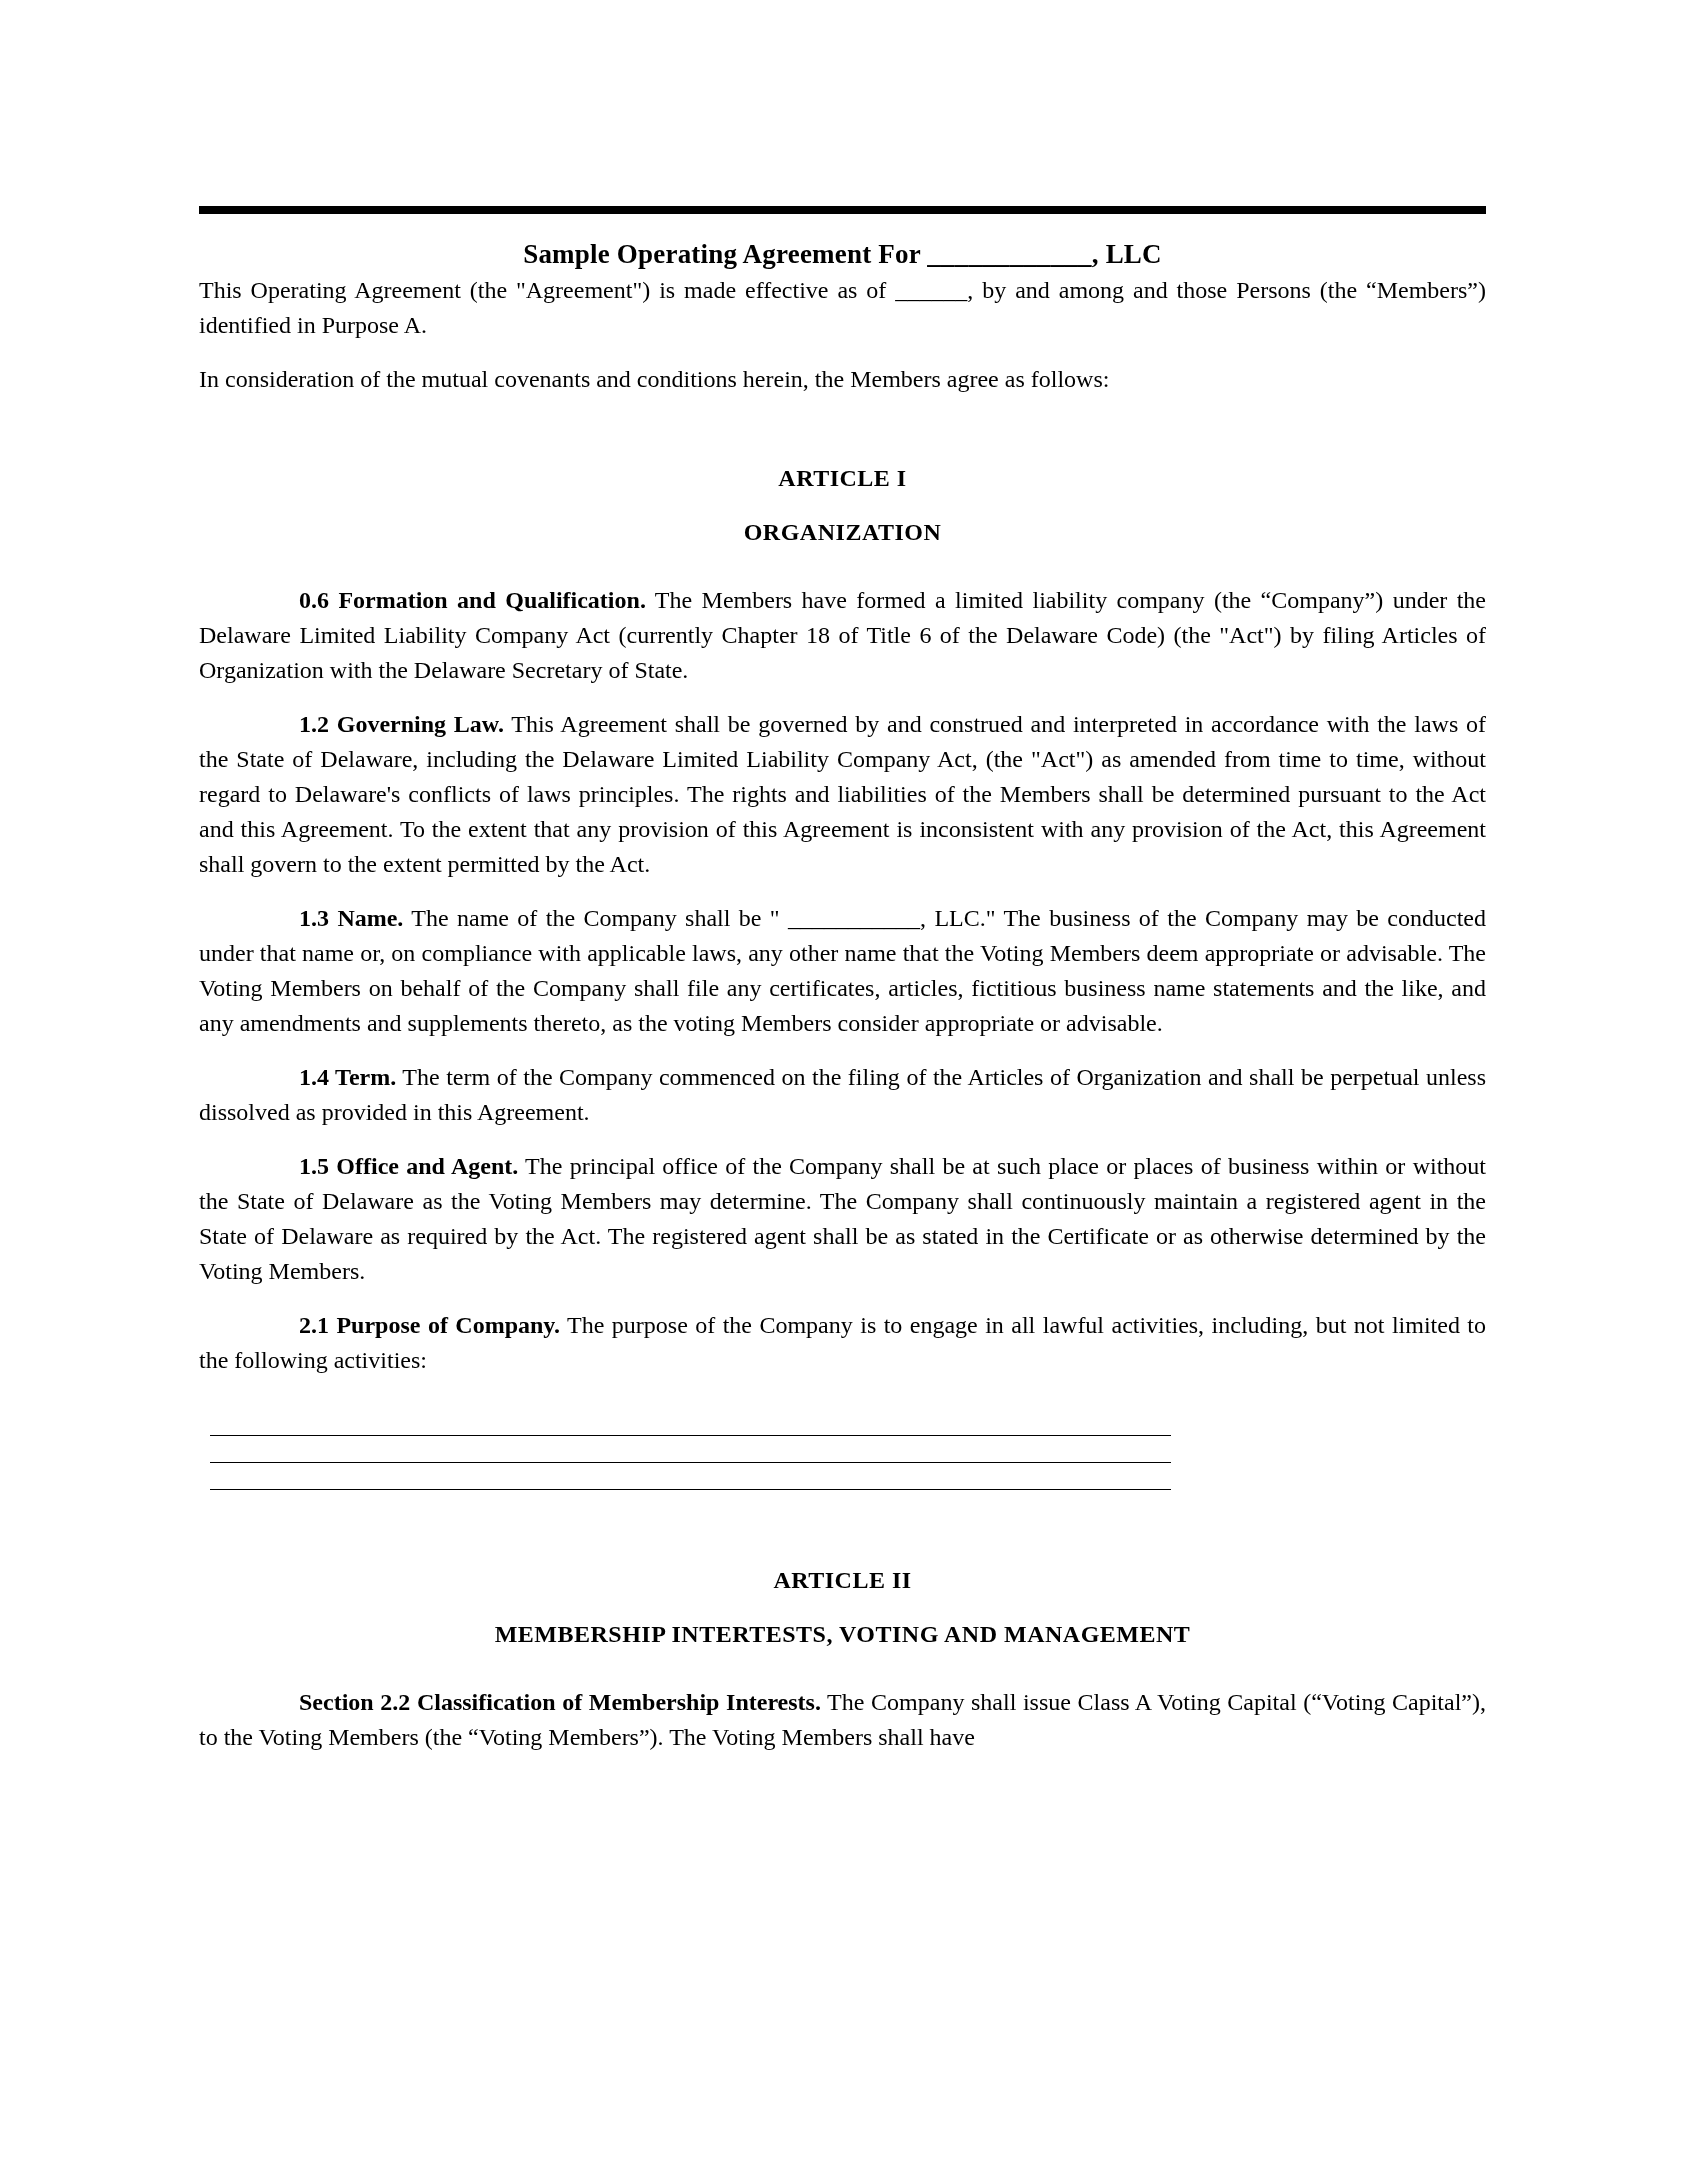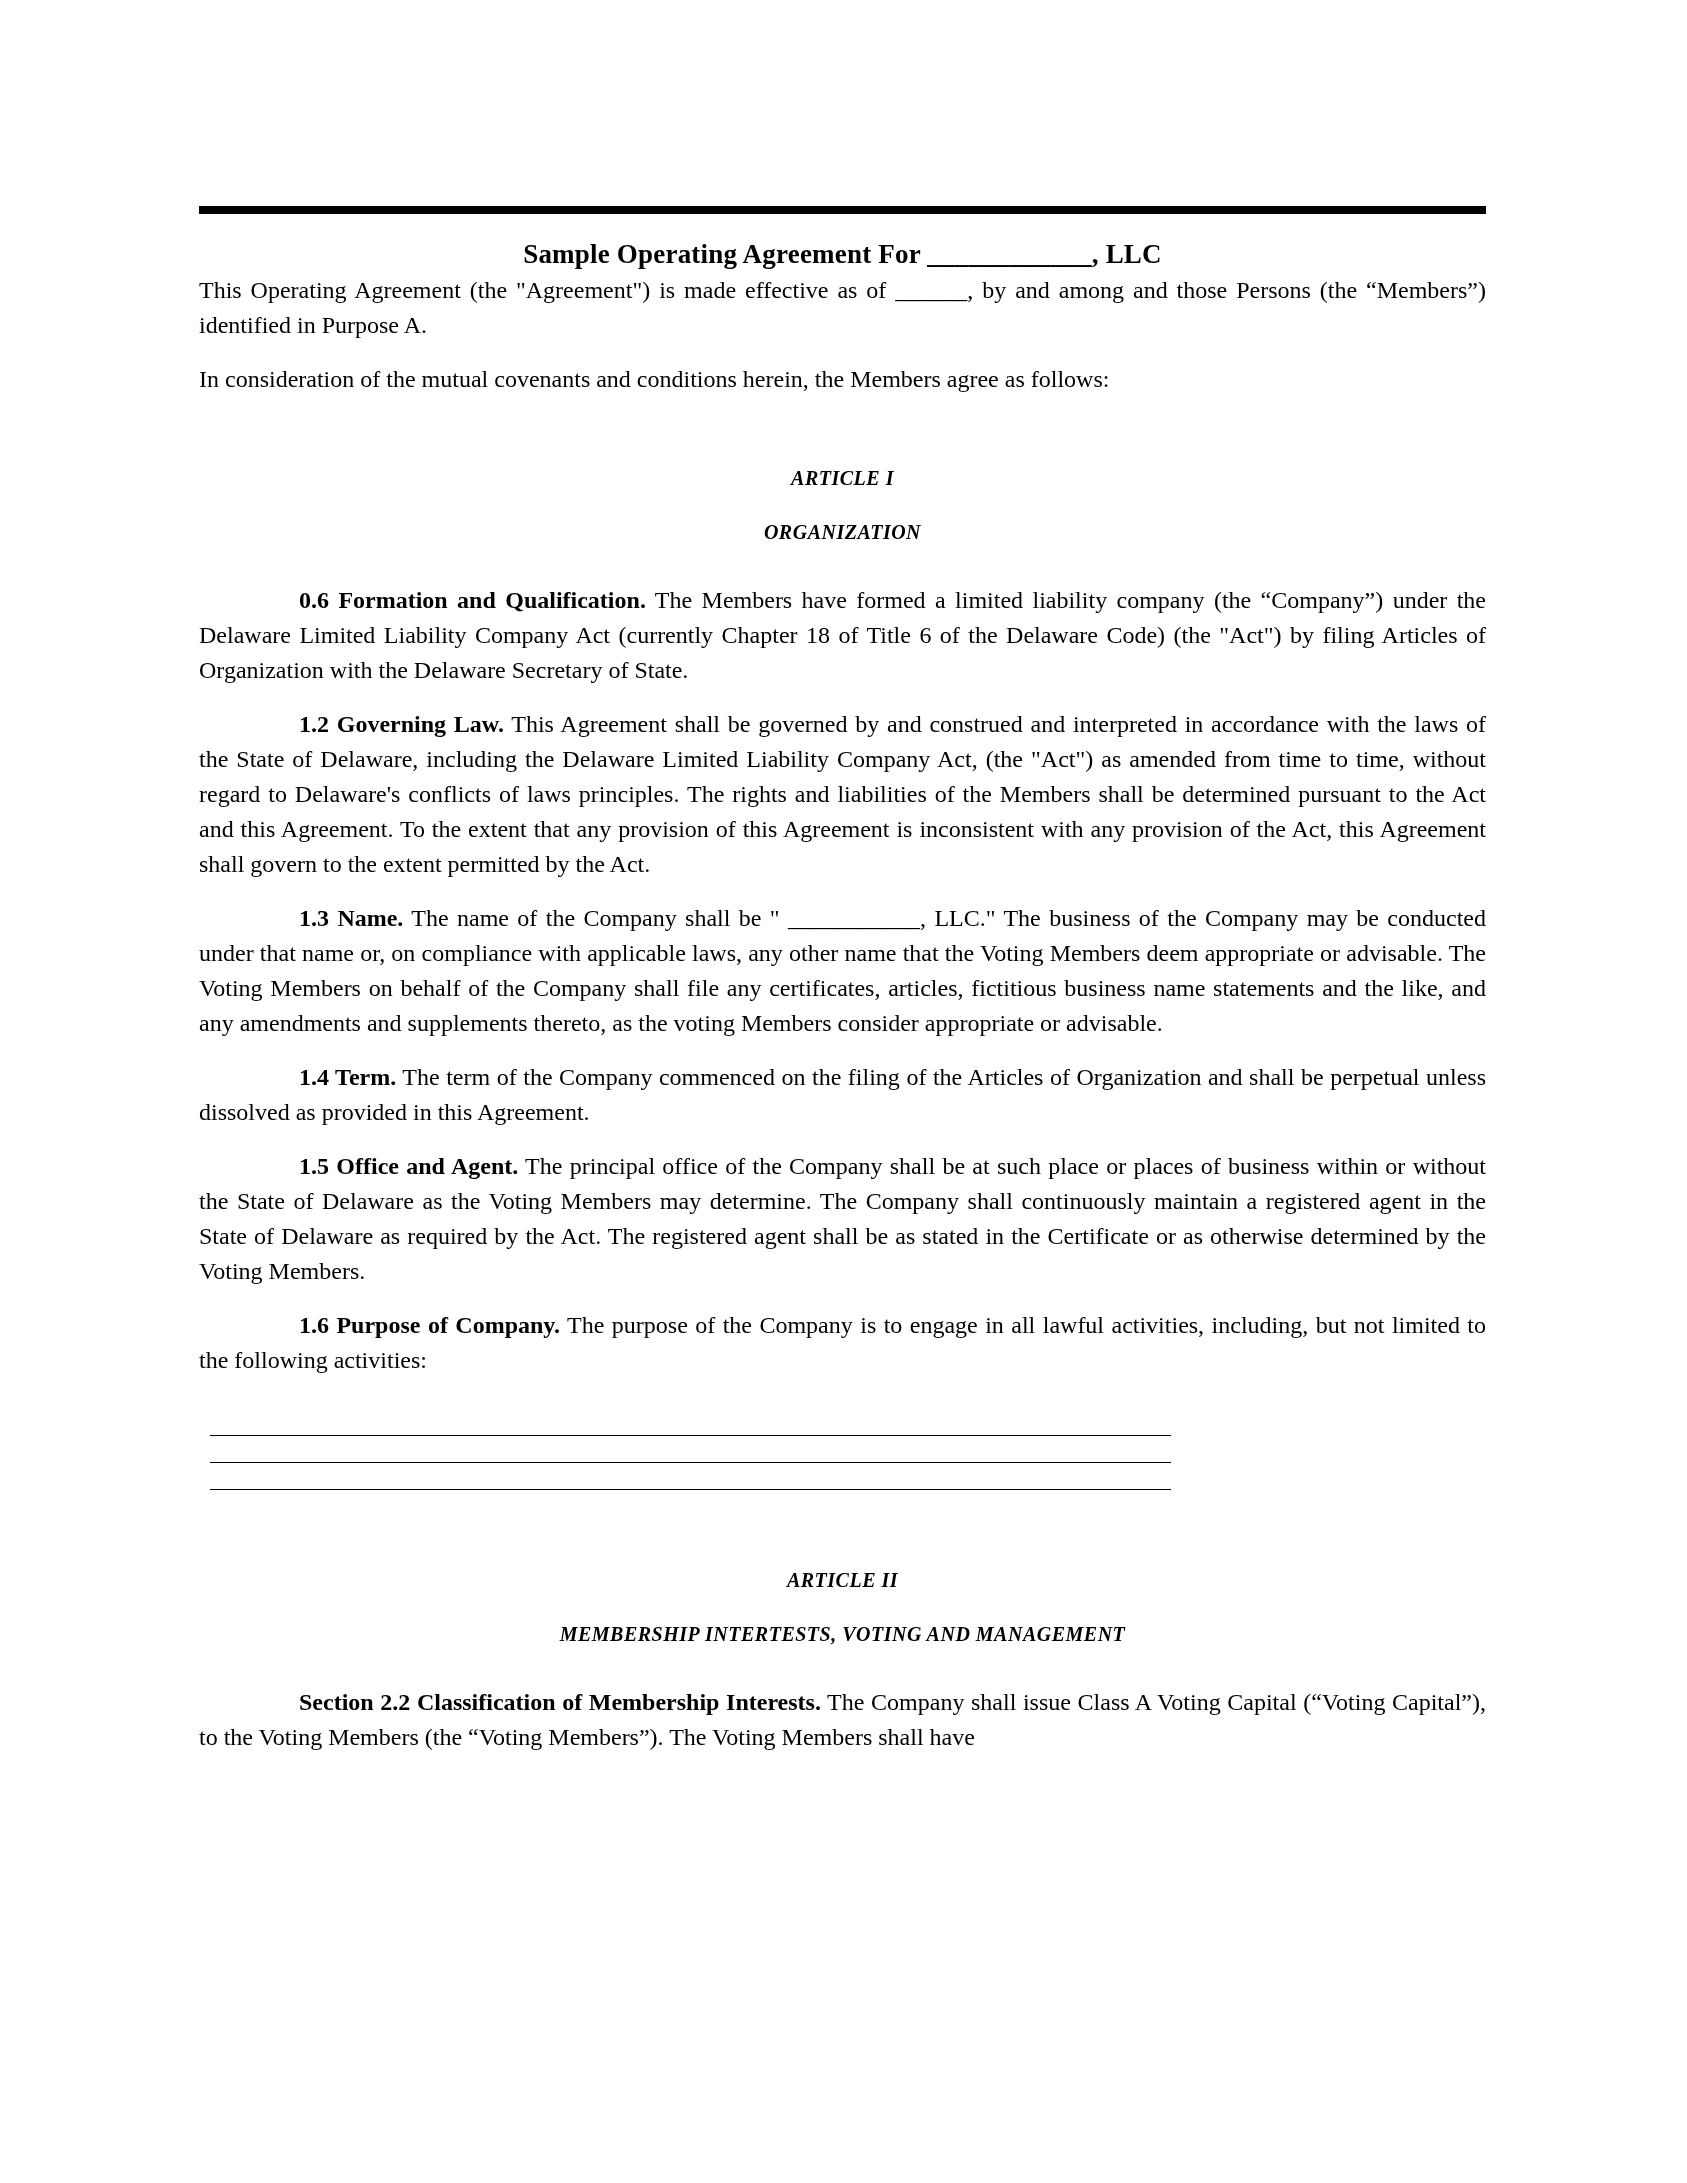--- a/index.html
+++ b/index.html
@@ -59,26 +59,25 @@
     text-justify: inter-word;
   }
   p.indent {
     text-indent: 100px;
   }
   p.tight {
     margin-bottom: 17.5px;
   }
   .article-head {
     text-align: center;
-    font-size: 20px;
+    font-size: 24px;
     font-weight: bold;
     letter-spacing: 0.5px;
     margin: 0;
     line-height: 35px;
-    font-style: italic;
   }
   .spacer-lg { height: 45px; }
   .spacer-md { height: 33px; }
   .spacer-sm { height: 19px; }
   .blank-lines {
     margin-top: 31px;
     margin-bottom: 40px;
     padding-left: 10.5px;
   }
   .blank-line {
@@ -113,21 +112,21 @@
     <p class="indent"><span class="runin">0.6 Formation and Qualification.</span><span> The Members have formed a limited liability company (the “Company”) under the Delaware Limited Liability Company Act (currently Chapter 18 of Title 6 of the Delaware Code) (the "Act") by filing Articles of Organization with the Delaware Secretary of State.</span></p>
 
     <p class="indent"><span class="runin">1.2 Governing Law.</span><span> This Agreement shall be governed by and construed and interpreted in accordance with the laws of the State of Delaware, including the Delaware Limited Liability Company Act, (the "Act") as amended from time to time, without regard to Delaware's conflicts of laws principles. The rights and liabilities of the Members shall be determined pursuant to the Act and this Agreement. To the extent that any provision of this Agreement is inconsistent with any provision of the Act, this Agreement shall govern to the extent permitted by the Act.</span></p>
 
     <p class="indent"><span class="runin">1.3 Name.</span><span> The name of the Company shall be " ___________, LLC." The business of the Company may be conducted under that name or, on compliance with applicable laws, any other name that the Voting Members deem appropriate or advisable. The Voting Members on behalf of the Company shall file any certificates, articles, fictitious business name statements and the like, and any amendments and supplements thereto, as the voting Members consider appropriate or advisable.</span></p>
 
     <p class="indent"><span class="runin">1.4 Term.</span><span> The term of the Company commenced on the filing of the Articles of Organization and shall be perpetual unless dissolved as provided in this Agreement.</span></p>
 
     <p class="indent"><span class="runin">1.5 Office and Agent.</span><span> The principal office of the Company shall be at such place or places of business within or without the State of Delaware as the Voting Members may determine. The Company shall continuously maintain a registered agent in the State of Delaware as required by the Act. The registered agent shall be as stated in the Certificate or as otherwise determined by the Voting Members.</span></p>
 
-    <p class="indent tight"><span class="runin">1.6 Purpose of Company.</span><span> The purpose of the Company is to engage in all lawful activities, including, but not limited to the following activities:</span></p>
+    <p class="indent tight"><span class="runin">2.1 Purpose of Company.</span><span> The purpose of the Company is to engage in all lawful activities, including, but not limited to the following activities:</span></p>
 
     <div class="blank-lines">
       <div class="blank-line"></div>
       <div class="blank-line"></div>
       <div class="blank-line"></div>
     </div>
 
     <div class="spacer-md"></div>
 
     <div class="article-head">ARTICLE II</div>

